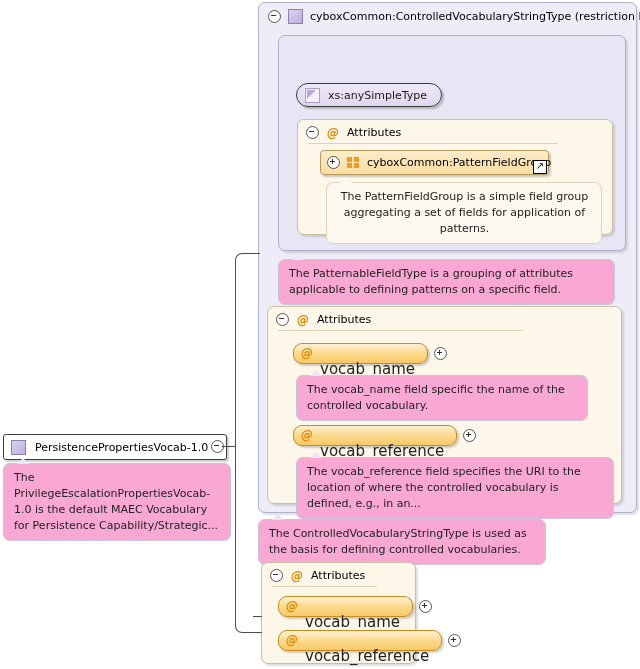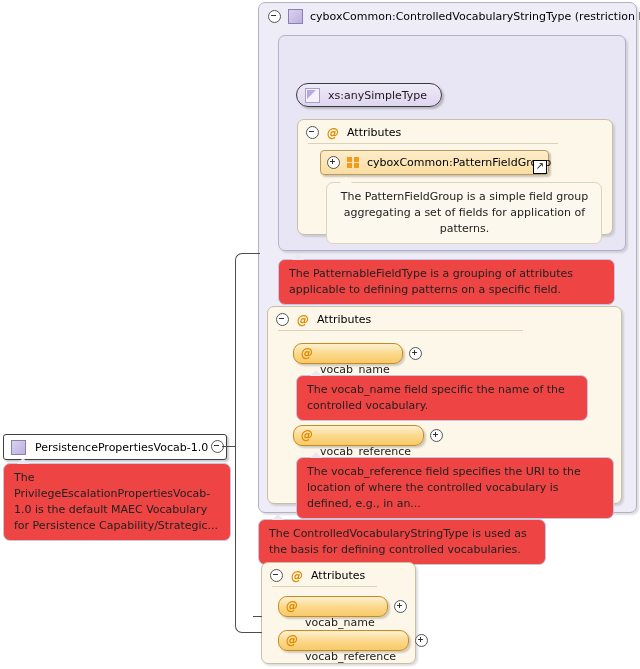--- a/index.html
+++ b/index.html
@@ -133,21 +133,21 @@
     border-radius: 9px;
     background: linear-gradient(180deg, #fdf0d2 0%, #fbd98c 52%, #f8c968 100%);
     height: 19px;
     display: flex;
     align-items: center;
     gap: 7px;
     padding: 0 12px 0 7px;
     white-space: nowrap;
     box-shadow: 2px 2px 2px rgba(0,0,0,0.18);
   }
-  .attr-pill .lbl { font-size: 11px; color: #222; margin-top: 32px; }
+  .attr-pill .lbl { font-size: 15px; color: #222; margin-top: 32px; }
 
   
   .elem-box {
     border: 1px solid #b99a5e;
     border-radius: 4px;
     background: linear-gradient(180deg, #fdeccb 0%, #fbdda0 100%);
     height: 23px;
     display: flex;
     align-items: center;
     gap: 7px;
@@ -220,21 +220,21 @@
   .bubble {
     border: 1px solid #cdc9e0;
     border-radius: 7px;
     padding: 6px 9px 6px 10px;
     line-height: 16px;
     font-size: 11px;
     color: #222;
     position: absolute;
     box-sizing: border-box;
   }
-  .bubble.lavender { background: #ef4444; border-color: #c8c3de; }
+  .bubble.lavender { background: #f9a8d4; border-color: #c8c3de; }
   .bubble.cream    { background: #fdf8ed; border-color: #ded4bb; }
   
   .bubble::before {
     content: "";
     position: absolute;
     top: -6px; left: 13px;
     width: 11px; height: 6px;
     background: inherit;
     clip-path: polygon(0% 100%, 50% 0%, 100% 100%);
     border-left: 1px solid transparent;

